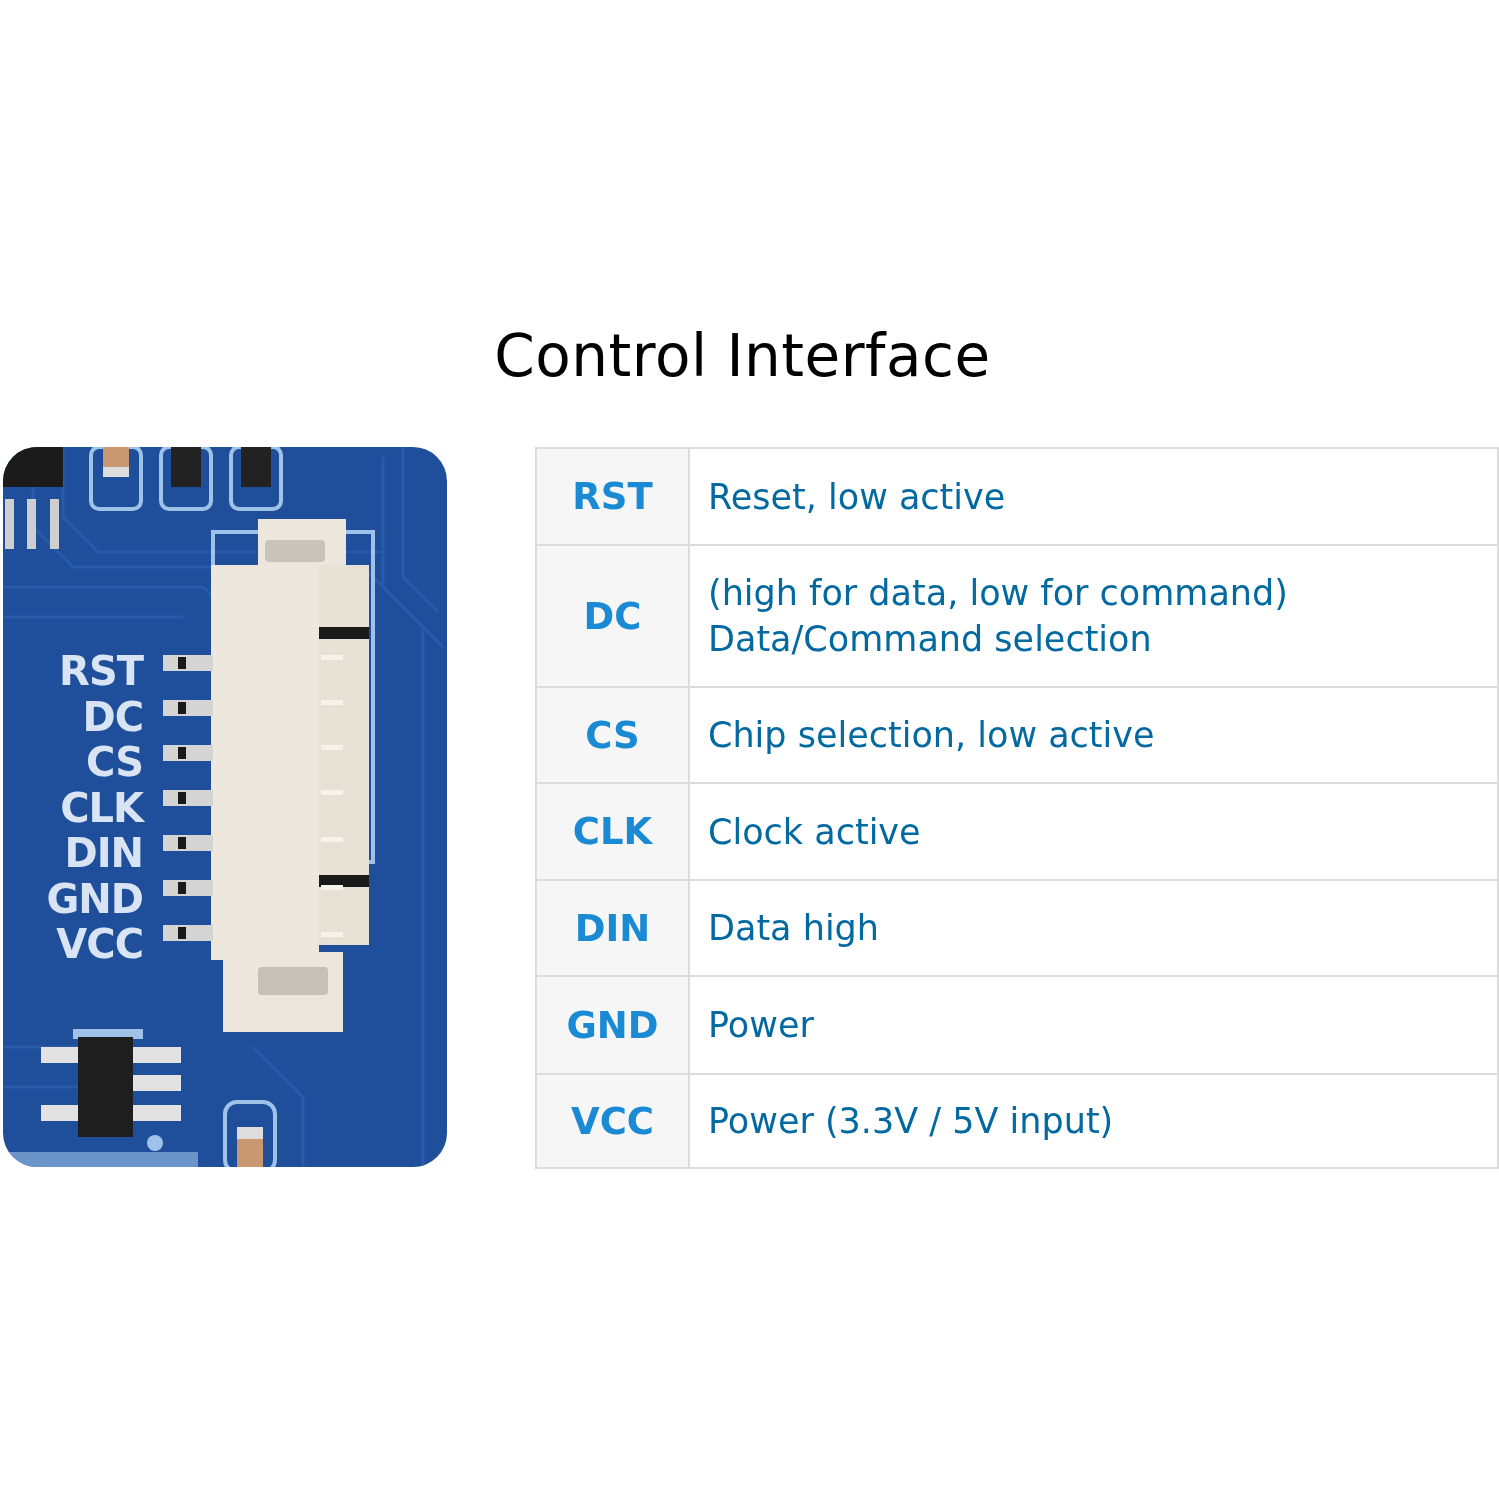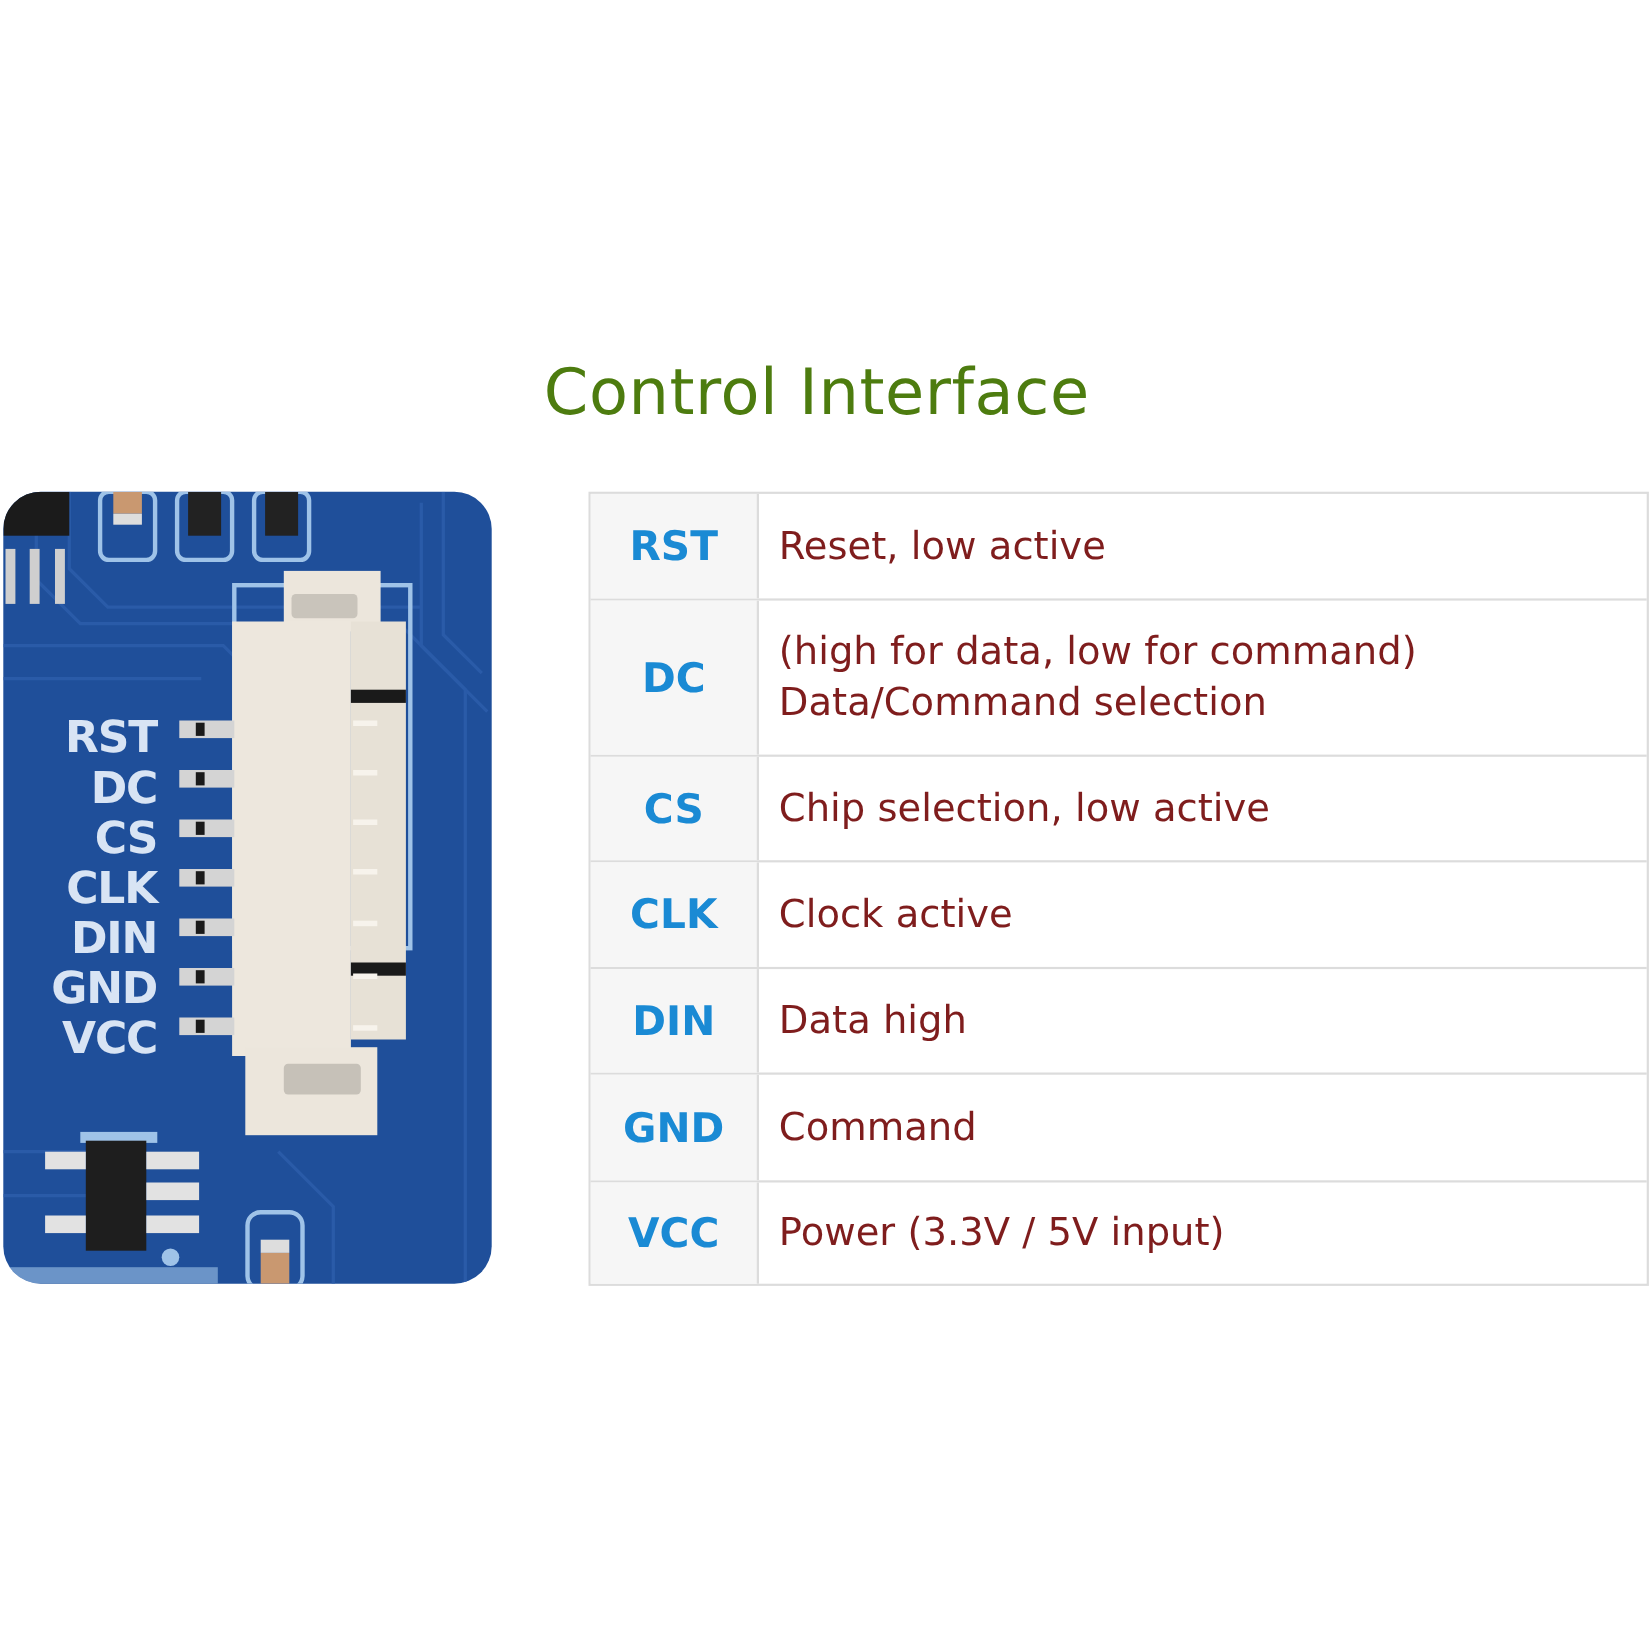--- a/index.html
+++ b/index.html
@@ -1,28 +1,28 @@
 <!DOCTYPE html>
 <html><head>
 <meta charset="utf-8">
 <style>
   html, body { margin:0; padding:0; background:#ffffff; }
   body { width:1499px; height:1499px; position:relative; overflow:hidden; font-family:"DejaVu Sans", sans-serif; }
-  .title { position:absolute; left:0; width:1485px; top:322px; text-align:center; font-size:58px; color:#4d7c0f; font-family:"DejaVu Sans", sans-serif; letter-spacing:0.5px; }
+  .title { position:absolute; left:0; width:1485px; top:322px; text-align:center; font-size:58px; color:#000000; font-family:"DejaVu Sans", sans-serif; letter-spacing:0.5px; }
   
   .pcb { position:absolute; left:3px; top:447px; width:444px; height:720px; border-radius:34px; overflow:hidden; background:#1f4f9a; }
   .pcb svg { position:absolute; left:0; top:0; }
   .pin-labels { position:absolute; left:20px; top:650px; width:120px; text-align:right; }
   .pin-label { font-family:"DejaVu Sans", sans-serif; font-weight:bold; color:#d8e4f4; font-size:40px; line-height:45.5px; height:45.5px; letter-spacing:-1px; }
   
   .table { position:absolute; left:535px; top:447px; width:960px; border:2px solid #dcdcdc; border-collapse:collapse; }
   .row { display:flex; border-top:2px solid #dcdcdc; }
   .row:first-child { border-top:none; }
   .cell-pin { width:151px; background:#f6f6f6; border-right:2px solid #dcdcdc; display:flex; align-items:center; justify-content:center; font-weight:bold; color:#1a8ad4; font-size:37px; font-family:"DejaVu Sans", sans-serif; }
-  .cell-desc { flex:1; display:flex; flex-direction:column; justify-content:center; padding-left:18px; color:#7f1d1d; font-size:35px; line-height:46px; font-family:"DejaVu Sans", sans-serif; }
+  .cell-desc { flex:1; display:flex; flex-direction:column; justify-content:center; padding-left:18px; color:#0369a1; font-size:35px; line-height:46px; font-family:"DejaVu Sans", sans-serif; }
   .desc-line { white-space:nowrap; }
 </style>
 </head>
 <body>
 
 <div class="title">Control Interface</div>
 
 <div class="pcb">
   <svg width="444" height="720" viewBox="0 0 444 720">
 
@@ -147,21 +147,21 @@
   </div>
   <div class="row" style="height:94px;">
     <div class="cell-pin">DIN</div>
     <div class="cell-desc">
       <span class="desc-line">Data high</span>
     </div>
   </div>
   <div class="row" style="height:96px;">
     <div class="cell-pin">GND</div>
     <div class="cell-desc">
-      <span class="desc-line">Command</span>
+      <span class="desc-line">Power</span>
     </div>
   </div>
   <div class="row" style="height:92px;">
     <div class="cell-pin">VCC</div>
     <div class="cell-desc">
       <span class="desc-line">Power (3.3V / 5V input)</span>
     </div>
   </div>
 </div>
 

